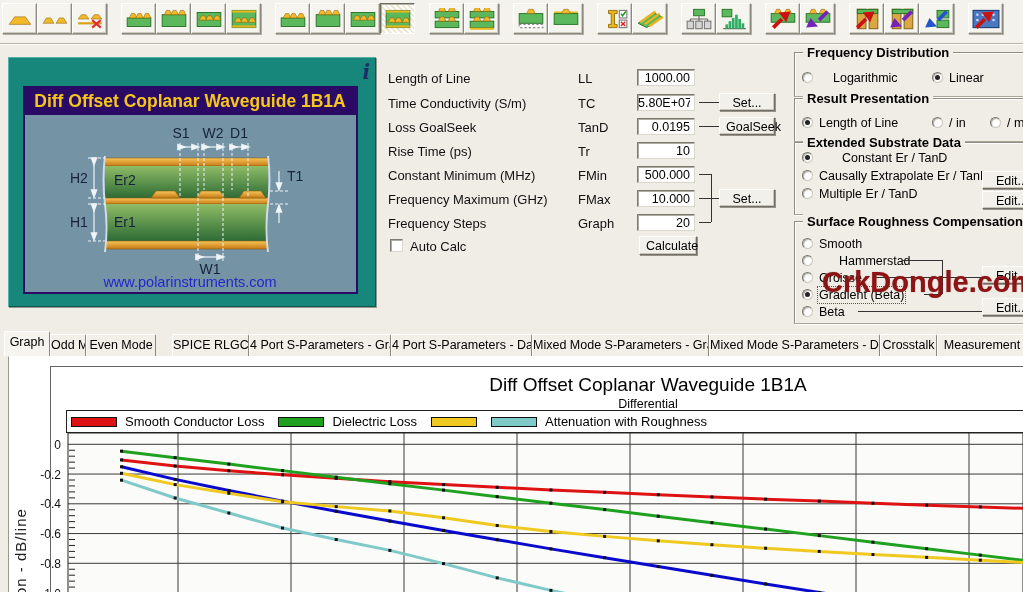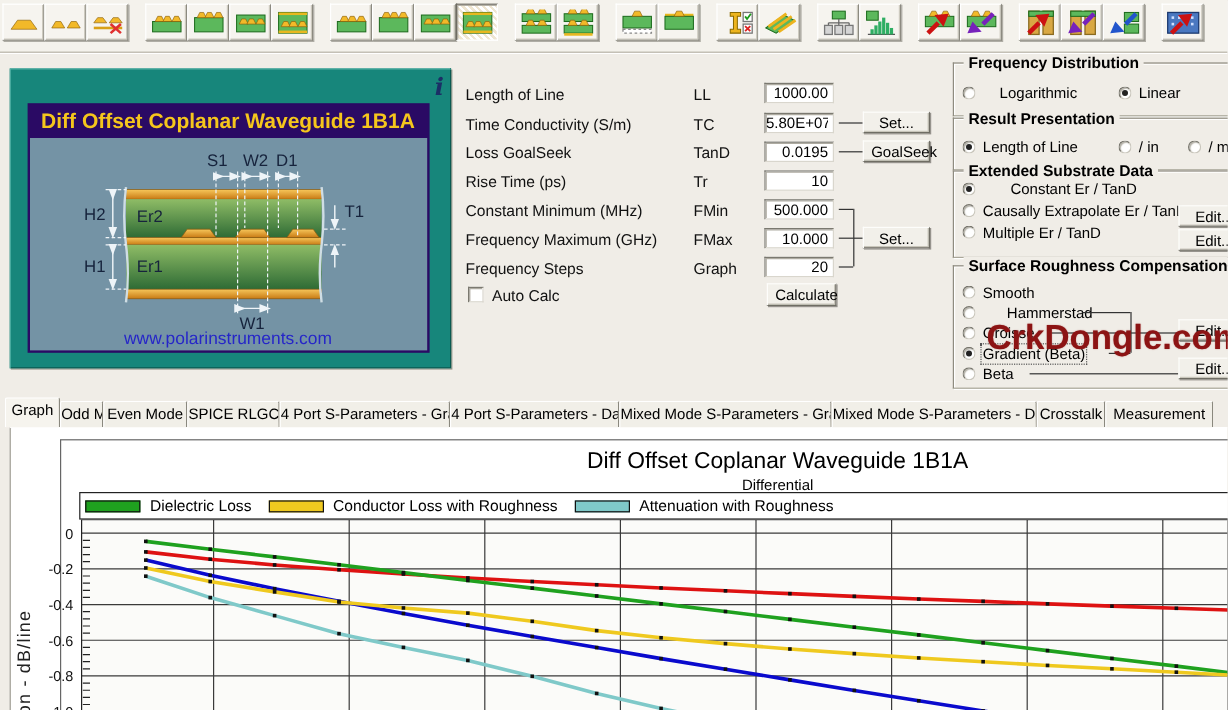--- a/index.html
+++ b/index.html
@@ -486,21 +486,21 @@
     <button class="btn3d" style="top:266px;left:982px;width:60px;height:18px">Edit...</button>
     <button class="btn3d" style="top:298px;left:982px;width:60px;height:18px">Edit...</button>
   </div>
 
   <div id="watermark">CrkDongle.com</div>
 
   <div id="tabbar">
       <div class="tab active" style="width: 46px;">Graph</div>
       <div class="tab" style="width: 36px;">Odd Mode</div>
       <div class="tab" style="width: 70px;">Even Mode</div>
-      <div class="tab" style="width: 77px;">SPICE RLGC</div>
+      <div class="tab" style="width: 77px; margin-left: 16px;">SPICE RLGC</div>
       <div class="tab" style="width: 142px;">4 Port S-Parameters - Graph</div>
       <div class="tab" style="width: 141px;">4 Port S-Parameters - Data</div>
       <div class="tab" style="width: 177px;">Mixed Mode S-Parameters - Graph</div>
       <div class="tab" style="width: 171px;">Mixed Mode S-Parameters - Data</div>
       <div class="tab" style="width: 57px;">Crosstalk</div>
       <div class="tab" style="width: 90px;">Measurement</div>
     </div>
 
   <div id="chart-panel"></div>
   <div id="chart-frame"></div>
@@ -638,26 +638,29 @@
       <rect x="219.35" y="153.52249999999998" width="3" height="3" fill="#111"></rect>
       <rect x="273.025" y="168.54625" width="3" height="3" fill="#111"></rect>
       <rect x="326.7" y="180" width="3" height="3" fill="#111"></rect>
       <rect x="380.375" y="190.85875" width="3" height="3" fill="#111"></rect>
       <rect x="434.05" y="204.09750000000003" width="3" height="3" fill="#111"></rect>
       <rect x="487.725" y="218.3775" width="3" height="3" fill="#111"></rect>
       <rect x="541.4" y="230.8725" width="3" height="3" fill="#111"></rect>
     </svg>
   <div id="legend">
       <span class="lg-item">
+        <span class="lg-swatch" style="background: rgb(222, 18, 18);"></span>
+        <span class="lg-label">Smooth Conductor Loss</span>
+      </span>
+      <span class="lg-item">
         <span class="lg-swatch" style="background: rgb(31, 161, 31);"></span>
         <span class="lg-label">Dielectric Loss</span>
       </span>
       <span class="lg-item">
         <span class="lg-swatch" style="background: rgb(239, 201, 31);"></span>
-        <span class="lg-label">Conductor Loss with Roughness</span>
       </span>
       <span class="lg-item">
         <span class="lg-swatch" style="background: rgb(127, 201, 201);"></span>
         <span class="lg-label">Attenuation with Roughness</span>
       </span>
     </div>
   <div id="ylabel">on - dB/line</div>
 
 </div>
 

